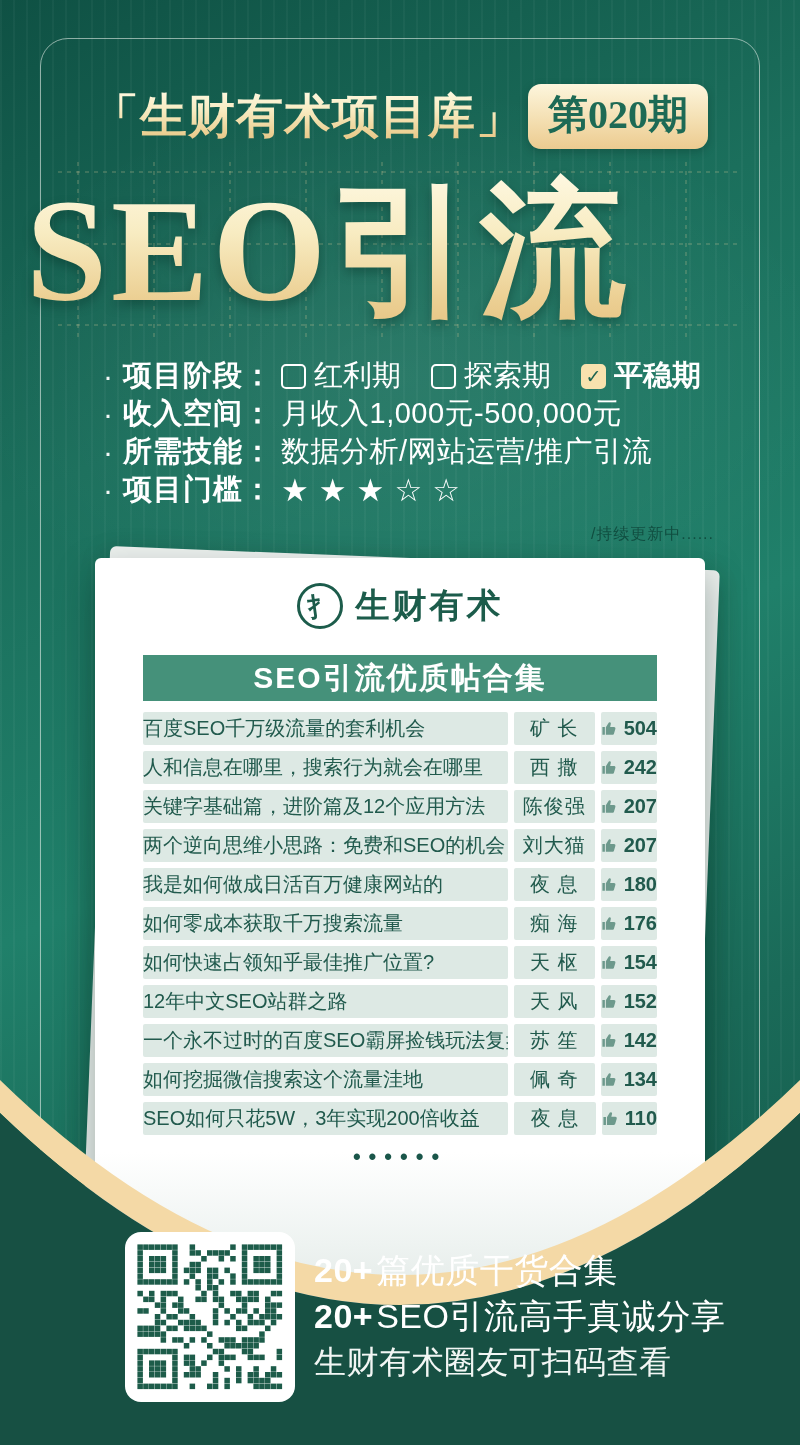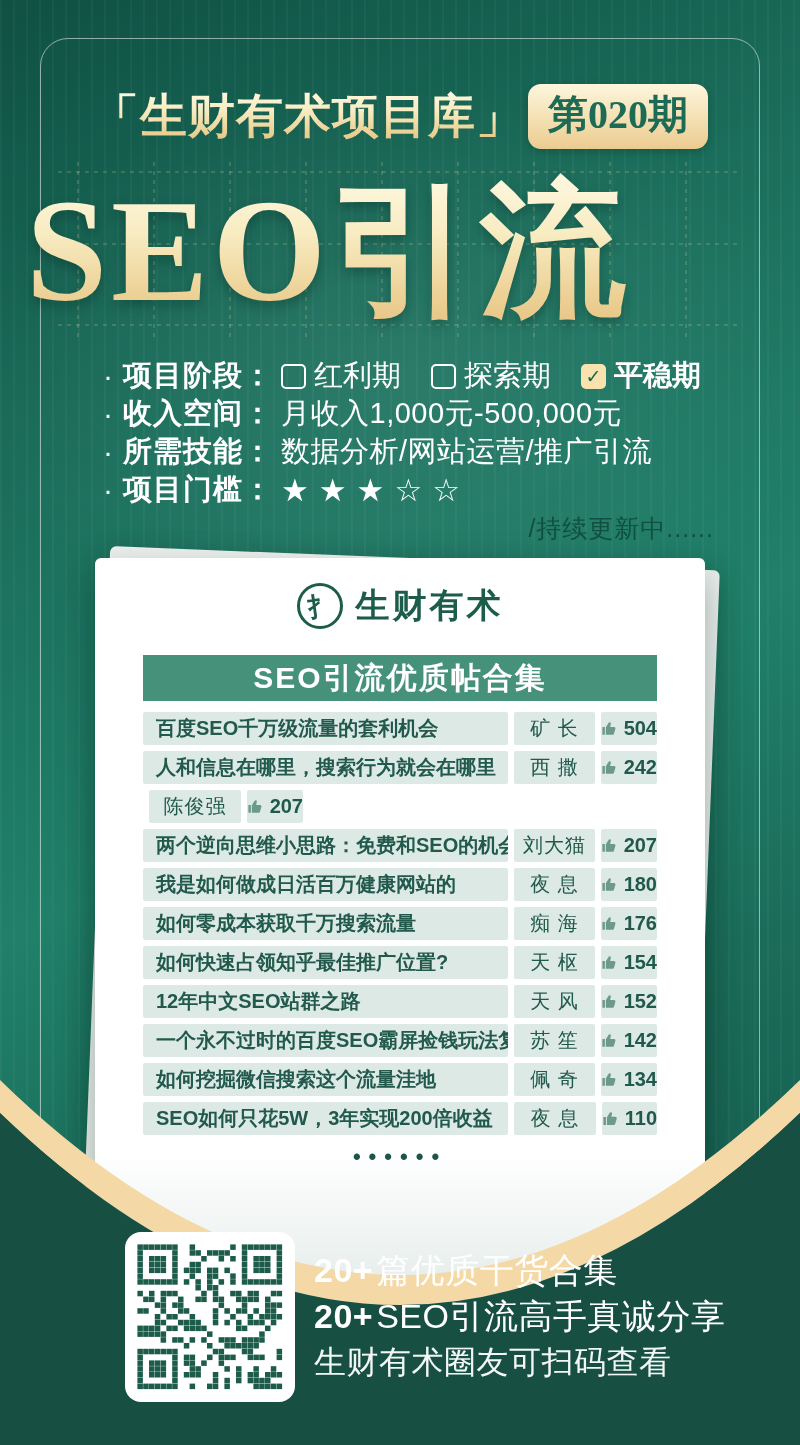--- a/index.html
+++ b/index.html
@@ -46,21 +46,21 @@
   .stage-option{display:inline-flex;align-items:center;margin-right:30px;font-size:29px;font-weight:500;}
   .stage-option .checkbox{
     width:25px;height:25px;box-sizing:border-box;border:2.5px solid #fff;border-radius:5px;
     display:inline-flex;align-items:center;justify-content:center;margin-right:8px;
     font-size:19px;font-weight:700;color:#1d6450;line-height:1;
   }
   .stage-option.checked .checkbox{background:#f8e2ae;border-color:#f8e2ae;}
   .stage-option.checked .opt-label{font-weight:700;text-align:right;}
   .stars{font-size:31px;letter-spacing:10px;line-height:1;}
   
-  .updating-note{position:absolute;right:86px;top:512px;font-size:25px;color:#0d4438;opacity:.8;z-index:2;letter-spacing:1px;}
+  .updating-note{position:absolute;right:86px;top:524px;font-size:16px;color:#0d4438;opacity:.8;z-index:2;letter-spacing:1px;}
   
   .sheet{
     position:absolute;left:95px;top:558px;width:610px;height:750px;background:#edf1ef;border-radius:6px;
     transform:rotate(2.3deg);z-index:3;box-shadow:0 10px 28px rgba(0,30,20,0.25);
   }
   .card{
     position:absolute;left:95px;top:558px;width:610px;height:762px;border-radius:6px;z-index:4;
     background:linear-gradient(180deg,#ffffff 0%,#ffffff 78%,#eef3f1 90%,#dfe7e4 100%);
     box-shadow:0 16px 38px rgba(0,32,24,0.35);
   }
@@ -71,21 +71,21 @@
   }
   .brand-glyph{font-size:26px;font-weight:700;color:#1c5c4b;transform:rotate(-8deg);line-height:1;}
   .brand-name{font-size:34px;font-weight:700;color:#1c5c4b;letter-spacing:3px;}
   .list-header{
     width:514px;height:46px;margin:25px auto 0;display:flex;align-items:center;justify-content:center;
     color:#fff;font-size:30px;font-weight:700;letter-spacing:2px;
   }
   .post-table{width:514px;margin:11px auto 0;}
   .post-row{display:flex;height:33px;margin-bottom:6px;}
   .cell{background:#dde9e4;color:#215a4d;display:flex;align-items:center;border-radius:2px;}
-  .cell-title{width:412px;padding-left:13px;box-sizing:border-box;font-size:20px;font-weight:700;white-space:nowrap;overflow:hidden;}
+  .cell-title{width:412px;padding-left:0;box-sizing:border-box;font-size:20px;font-weight:400;white-space:nowrap;overflow:hidden;}
   .cell-author{width:92px;margin-left:6px;justify-content:center;font-size:20px;font-weight:500;letter-spacing:1px;}
   .cell-likes{width:56px;margin-left:6px;justify-content:center;gap:6px;}
   .thumb{width:17px;height:17px;fill:#6d998c;}
   .like-num{font-size:20px;font-weight:700;color:#215a4d;}
   .dots{text-align:center;margin-top:9px;color:#1a564a;font-size:22px;letter-spacing:8px;font-weight:700;}
   
   .footer-curve{position:absolute;left:0;top:0;z-index:5;}
   .qr{
     position:absolute;left:125px;top:1232px;width:170px;height:170px;background:#fff;border-radius:16px;
     z-index:6;display:flex;align-items:center;justify-content:center;
@@ -191,20 +191,21 @@
       <div class="cell cell-title">人和信息在哪里，搜索行为就会在哪里</div>
       <div class="cell cell-author">西 撒</div>
       <div class="cell cell-likes">
         <svg class="thumb" viewBox="0 0 24 24">
           <path d="M2 10h3.6v11H2zM7 21h9.6c1 0 1.9-.7 2.1-1.6l2.1-7.2c.3-1.3-.6-2.5-2-2.5h-5.6l1-4.4C14.5 4 13.5 3 12.4 3c-.5 0-1 .3-1.3.7L7 10.2z"></path>
         </svg>
         <span class="like-num">242</span>
       </div>
     </div>
         <div class="post-row">
+      <div class="cell cell-title">关键字基础篇，进阶篇及12个应用方法</div>
       <div class="cell cell-author">陈俊强</div>
       <div class="cell cell-likes">
         <svg class="thumb" viewBox="0 0 24 24">
           <path d="M2 10h3.6v11H2zM7 21h9.6c1 0 1.9-.7 2.1-1.6l2.1-7.2c.3-1.3-.6-2.5-2-2.5h-5.6l1-4.4C14.5 4 13.5 3 12.4 3c-.5 0-1 .3-1.3.7L7 10.2z"></path>
         </svg>
         <span class="like-num">207</span>
       </div>
     </div>
         <div class="post-row">
       <div class="cell cell-title">两个逆向思维小思路：免费和SEO的机会</div>

